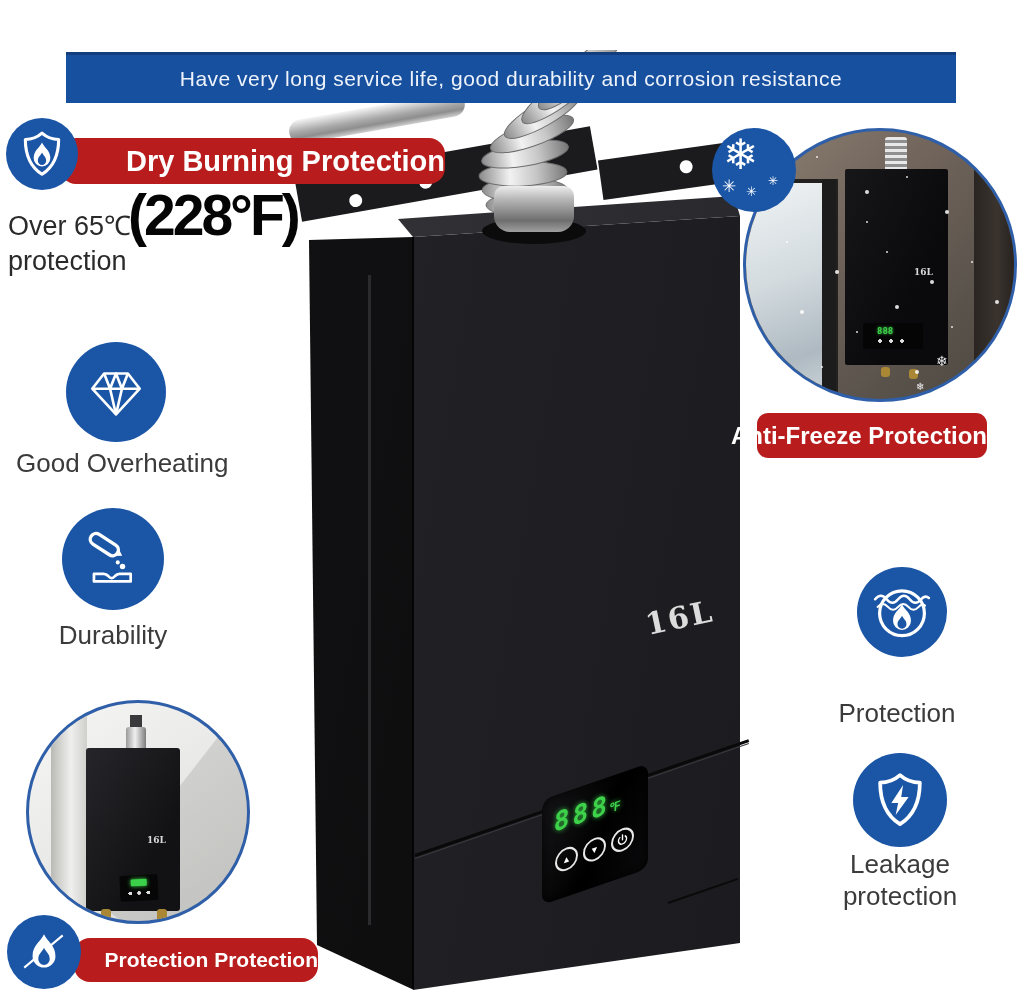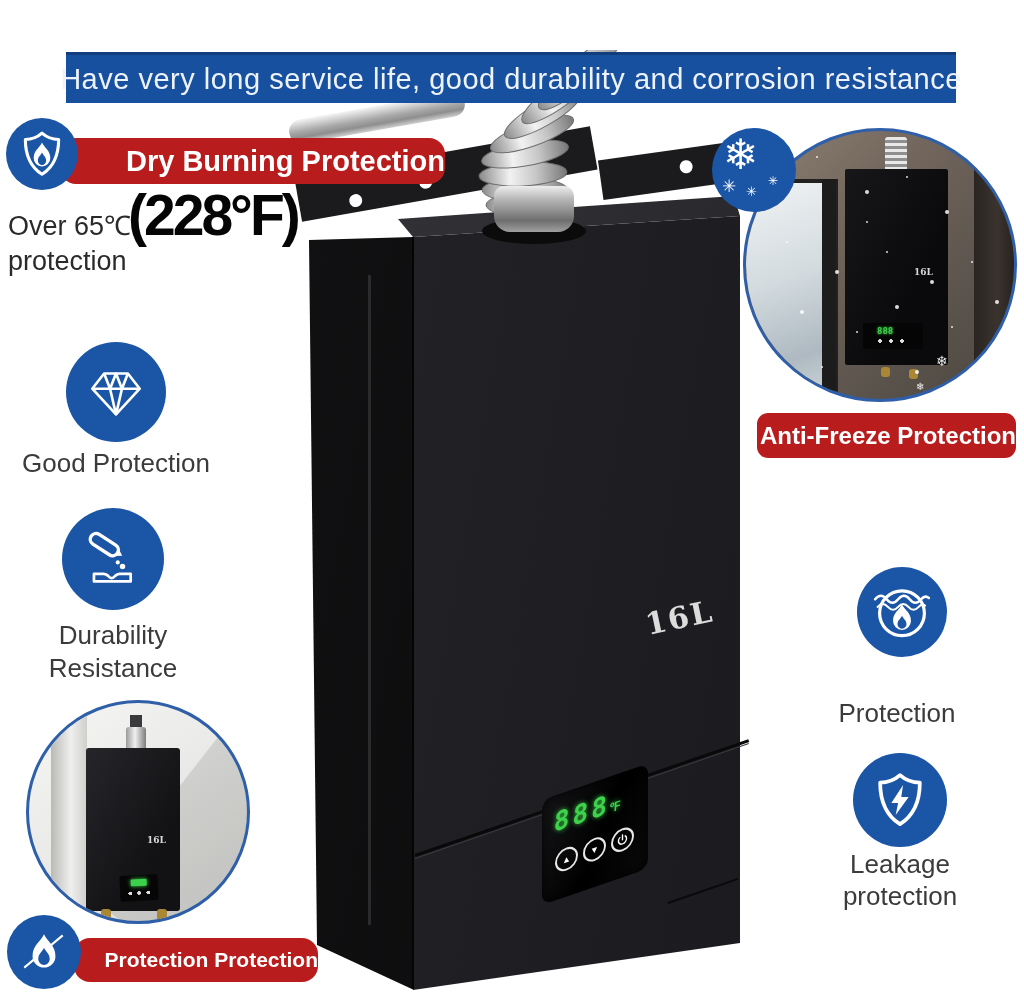--- a/index.html
+++ b/index.html
@@ -6,21 +6,21 @@
   #stage{position:relative;width:1024px;height:994px;background:#fff;overflow:hidden;
          font-family:"Liberation Sans",sans-serif;}
   [data-interactable]{box-sizing:border-box;}
 
   
   #title{position:absolute;left:0;top:0;width:1024px;text-align:center;margin:0;z-index:8;}
   #title span{display:inline-block;font-size:50px;font-weight:bold;color:#0d0d0d;
               letter-spacing:-1px;transform:translateX(22px) scale(.88,1.12);transform-origin:center top;white-space:nowrap;}
   #banner{position:absolute;left:66px;top:52px;width:890px;height:51px;background:#17509f;
           border-top:3px solid #123e7e;z-index:7;display:flex;align-items:center;justify-content:center;}
-  #banner span{color:#eef3fb;font-size:29px;letter-spacing:.5px;white-space:nowrap;}
+  #banner span{color:#eef3fb;font-size:21px;letter-spacing:.5px;white-space:nowrap;}
 
   
   .bcircle{position:absolute;border-radius:50%;background:#1a55a6;z-index:9;}
   .pill{position:absolute;background:#b91c1c;color:#fff;font-weight:bold;display:flex;
         align-items:center;justify-content:flex-end;z-index:9;white-space:nowrap;}
   .flabel{position:absolute;color:#3b3b3b;font-size:26px;text-align:center;z-index:9;white-space:nowrap;}
 
   
   #dry-circle{left:6px;top:118px;width:72px;height:72px;display:flex;align-items:center;justify-content:center;}
   #dry-pill{left:60px;top:138px;width:385px;height:46px;border-radius:16px;font-size:29px;z-index:8;}
@@ -94,21 +94,21 @@
        140px 120px 0 #fff,185px 150px 0 1px #fff,225px 130px 0 #fff,55px 180px 0 1px #fff,
        110px 200px 0 #fff,150px 175px 0 1px #fff,205px 195px 0 #fff,250px 170px 0 1px #fff,
        75px 235px 0 #fff,170px 240px 0 1px #fff,235px 230px 0 #fff,120px 90px 0 #fff;opacity:.85;}
   .af-flake{position:absolute;color:#fff;font-size:14px;opacity:.9;}
   .af-brass{position:absolute;top:236px;width:9px;height:10px;border-radius:3px;background:#a98735;}
   #af-snow-circle{left:712px;top:128px;width:84px;height:84px;z-index:10;}
   #af-snow-circle .big{position:absolute;left:11px;top:2px;font-size:42px;color:#fff;}
   #af-snow-circle .s1{position:absolute;left:10px;top:48px;font-size:17px;color:#fff;}
   #af-snow-circle .s2{position:absolute;left:34px;top:56px;font-size:13px;color:#fff;}
   #af-snow-circle .s3{position:absolute;left:56px;top:46px;font-size:12px;color:#fff;}
-  #af-pill{left:757px;top:413px;width:259px;height:45px;border-radius:11px;font-size:24px;padding-left:14px;}
+  #af-pill{left:757px;top:413px;width:230px;height:45px;border-radius:11px;font-size:24px;padding-left:14px;}
 
   
   #fo-circle{left:857px;top:567px;width:90px;height:90px;display:flex;align-items:center;justify-content:center;}
   #fo-l1{left:797px;top:666px;width:200px;}
   #fo-l2{left:797px;top:698px;width:200px;}
   #lk-circle{left:853px;top:753px;width:94px;height:94px;display:flex;align-items:center;justify-content:center;}
   #lk-l1{left:800px;top:849px;width:200px;}
   #lk-l2{left:800px;top:881px;width:200px;}
 
   
@@ -240,35 +240,34 @@
   <div id="temp-suffix" data-interactable="false">protection</div>
 
   <div id="dur-circle" class="bcircle" data-interactable="false">
     <svg class="icon-svg" width="66" height="66" viewBox="0 0 100 100" data-interactable="false">
       <g fill="none" stroke="#fff" stroke-width="4" stroke-linejoin="round">
         <path d="M32 22 L68 22 L86 45 L50 84 L14 45 Z"></path>
         <path d="M14 45 L86 45 M32 22 L41 45 L50 84 M68 22 L59 45 L50 84 M41 45 L50 22 L59 45"></path>
       </g>
     </svg>
   </div>
-  <div id="dur-label" class="flabel" data-interactable="false">Good Protection</div>
+  <div id="dur-label" class="flabel" data-interactable="false">Good Overheating</div>
 
   <div id="cor-circle" class="bcircle" data-interactable="false">
     <svg class="icon-svg" width="68" height="68" viewBox="0 0 100 100" data-interactable="false">
       <g transform="rotate(33 40 30)">
         <rect x="14" y="22" width="46" height="17" rx="8.5" fill="none" stroke="#fff" stroke-width="5"></rect>
         <path d="M58 24 L68 30 L58 37 Z" fill="#fff"></path>
       </g>
       <circle cx="57" cy="55" r="3" fill="#fff"></circle>
       <circle cx="64" cy="61" r="4" fill="#fff"></circle>
       <path d="M22 72 h14 a9 9 0 0 1 7 3 q5 6 10 0 a9 9 0 0 1 7 -3 h16 v11 h-54 z" fill="none" stroke="#fff" stroke-width="4" stroke-linejoin="round"></path>
     </svg>
   </div>
   <div id="cor-l1" class="flabel" data-interactable="false">Durability</div>
-  <div id="cor-l2" class="flabel" data-interactable="false">Resistance</div>
 
   <div id="oh-photo" data-interactable="false">
     <div class="oh-door" data-interactable="false"></div>
     <div class="oh-shadow" data-interactable="false"></div>
     <div class="oh-cap" data-interactable="false"></div>
     <div class="oh-chrome" data-interactable="false"></div>
     <div class="oh-heater" data-interactable="false"></div>
     <div class="oh-16l" data-interactable="false">16L</div>
     <div class="oh-disp" data-interactable="false">
       <div class="glow" data-interactable="false"></div>

